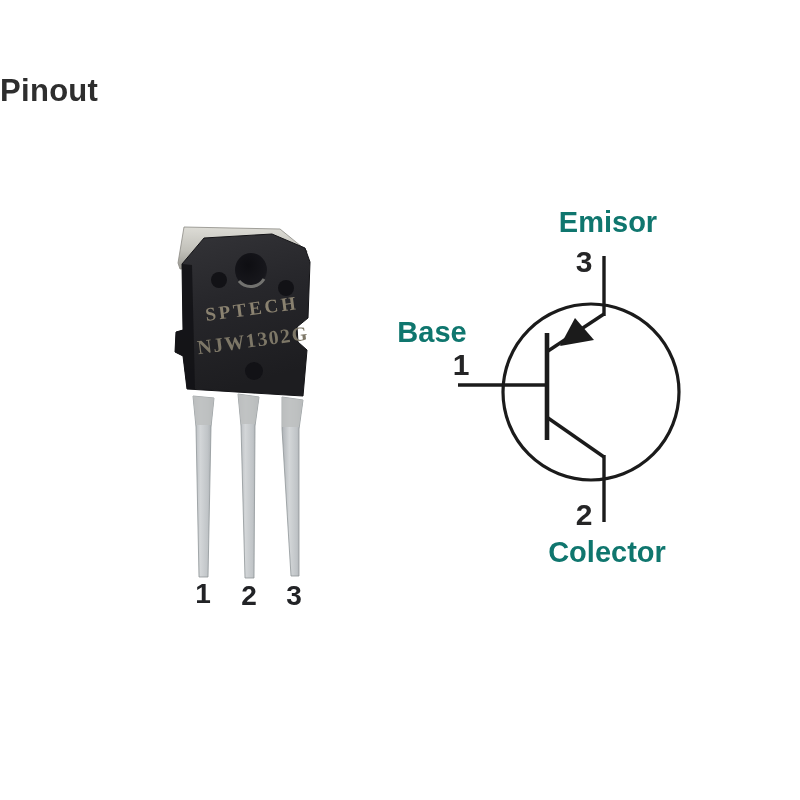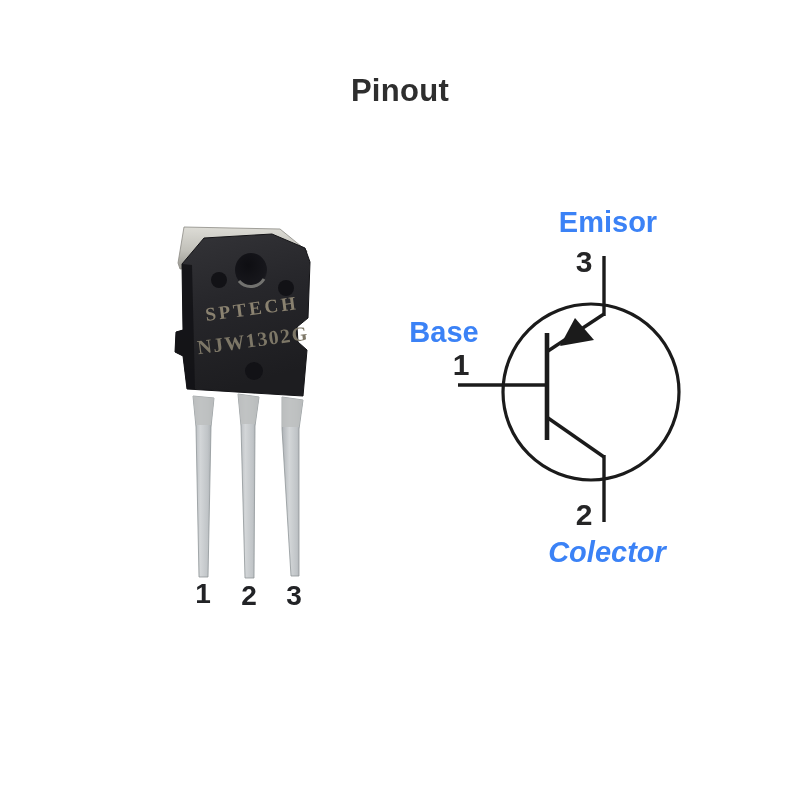--- a/index.html
+++ b/index.html
@@ -1,31 +1,31 @@
 <!DOCTYPE html>
 <html><head>
 <meta charset="utf-8">
 <style>
   html,body{margin:0;padding:0;background:#fff;}
   .stage{
     position:relative;width:800px;height:800px;background:#ffffff;
     font-family:"Liberation Sans",sans-serif;overflow:hidden;
   }
   .title{
-    position:absolute;top:72px;left:0;width:800px;text-align:center;
+    position:absolute;top:72px;left:0;width:800px;
     color:#2e2e2e;font-weight:600;font-size:31px;line-height:37px;letter-spacing:.3px;
   }
   .abs{position:absolute;}
   .pin-num{
     position:absolute;transform:translateX(-50%);
     color:#222326;font-weight:600;font-size:28px;line-height:28px;
   }
   .sch-label{
     position:absolute;transform:translateX(-50%);
-    color:#3b82f6;font-weight:600;font-size:29px;line-height:30px;white-space:nowrap;
+    color:#0f766e;font-weight:600;font-size:29px;line-height:30px;white-space:nowrap;
   }
   .sch-num{
     position:absolute;transform:translateX(-50%);
     color:#252526;font-weight:600;font-size:30px;line-height:30px;
   }
   svg{display:block;}
 </style>
 </head>
 <body>
 
@@ -109,19 +109,19 @@
         <line x1="214" y1="255" x2="214" y2="322" stroke-width="3.4"></line>
       </g>
 
       <polygon points="170,146 185,118 204,140" fill="#1b1b1b"></polygon>
     </svg>
   </div>
 
   <div class="sch-label" style="left:608px;top:207px;">Emisor</div>
   <div class="sch-num" style="left:584px;top:247px;">3</div>
 
-  <div class="sch-label" style="left:444px;top:317px;">Base</div>
+  <div class="sch-label" style="left:432px;top:317px;">Base</div>
   <div class="sch-num" style="left:461px;top:350px;">1</div>
 
   <div class="sch-num" style="left:584px;top:500px;">2</div>
-  <div class="sch-label" style="left:607px;top:537px;font-style:italic;">Colector</div>
+  <div class="sch-label" style="left:607px;top:537px;">Colector</div>
 
 </div>
 
 </body></html>

